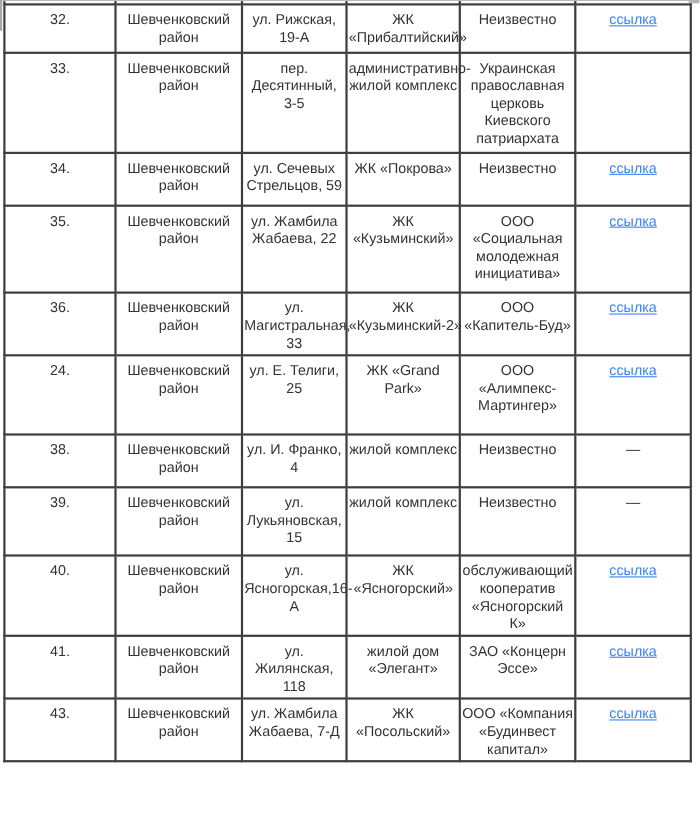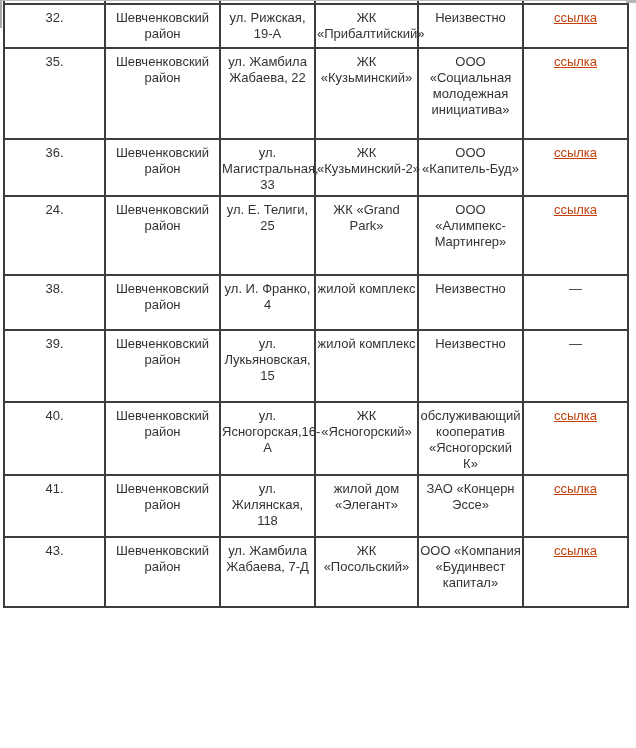--- a/index.html
+++ b/index.html
@@ -62,21 +62,21 @@
   #rows tr:nth-child(4)  { height: 79px; }
   #rows tr:nth-child(5)  { height: 55px; }
   #rows tr:nth-child(6)  { height: 72px; }
   #rows tr:nth-child(7)  { height: 48px; margin-top: 11px; }
   #rows tr:nth-child(8)  { height: 62px; margin-top: 43px; }
   #rows tr:nth-child(9)  { height: 70px; }
   #rows tr:nth-child(10) { height: 48px; margin-left: 13px; }
   #rows tr:nth-child(11) { height: 44px; }
   #rows tr:nth-child(12) { height: 76px; }
   a.lnk {
-    color: #c2410c;
+    color: #3b82f6;
     text-decoration: underline;
   }
   td.mid { vertical-align: middle; }
   span.dash { color: #333333; }
 </style>
 </head>
 <body>
 
 <div class="page">
   <div class="top-gray-line"></div>
@@ -101,20 +101,36 @@
         <td></td>
         <td></td>
       </tr>
     </tbody>
     <tbody id="rows">
         <tr>
     <td>32.</td>
     <td>Шевченковский район</td>
     <td>ул. Рижская, 19-А</td>
     <td>ЖК «Прибалтийский»</td>
+    <td>Неизвестно</td>
+    <td><a href="#" class="lnk">ссылка</a></td>
+  </tr>
+        <tr>
+    <td>33.</td>
+    <td>Шевченковский район</td>
+    <td>пер. Десятинный, 3-5</td>
+    <td>административно-жилой комплекс</td>
+    <td>Украинская православная церковь Киевского патриархата</td>
+    <td></td>
+  </tr>
+        <tr>
+    <td>34.</td>
+    <td>Шевченковский район</td>
+    <td>ул. Сечевых Стрельцов, 59</td>
+    <td>ЖК «Покрова»</td>
     <td>Неизвестно</td>
     <td><a href="#" class="lnk">ссылка</a></td>
   </tr>
         <tr>
     <td>35.</td>
     <td>Шевченковский район</td>
     <td>ул. Жамбила Жабаева, 22</td>
     <td>ЖК «Кузьминский»</td>
     <td>ООО «Социальная молодежная инициатива»</td>
     <td><a href="#" class="lnk">ссылка</a></td>

